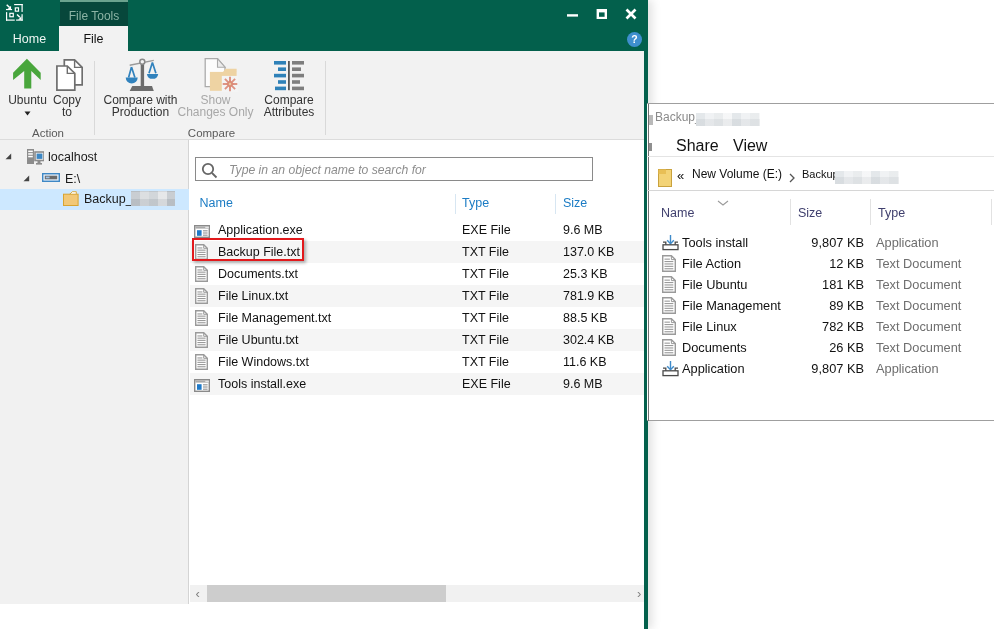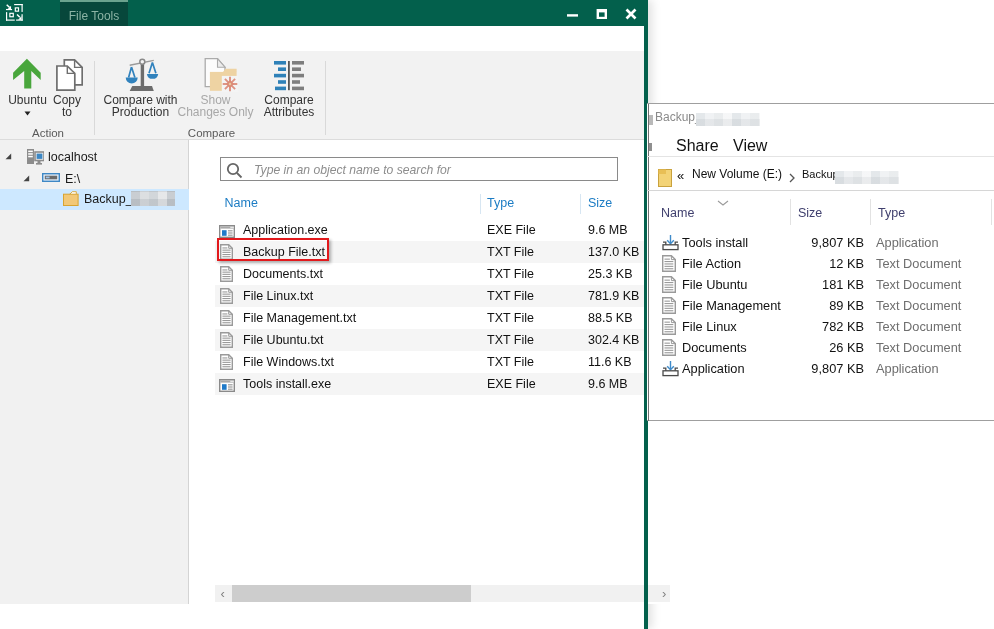--- a/index.html
+++ b/index.html
@@ -20,21 +20,21 @@
     color:#111; font-size:12.5px; text-align:center; line-height:26px; }
   #ribbon { position:absolute; left:0; top:50.5px; width:645px; height:89.5px; background:#f2f2f2;
     border-bottom:1px solid #dcdcdc; }
   .rsep { position:absolute; top:10px; height:74px; width:1px; background:#d9d9d9; }
   .rlabel { position:absolute; font-size:12px; color:#333; text-align:center; line-height:12.5px; }
   .glabel { position:absolute; top:76.5px; font-size:11.5px; color:#5a5a5a; text-align:center; }
   .gray { color:#a8a8a8 !important; }
   #rightedge { position:absolute; left:644px; top:0; width:3.5px; height:629px; background:#03604c; }
   #tree { position:absolute; left:0; top:140px; width:189px; height:464px; background:#f1f1f1;
     border-right:1px solid #d4d4d4; }
-  #listpane { position:absolute; left:190px; top:140px; width:455px; height:464px; background:#ffffff;margin-left:25px; }
+  #listpane { position:absolute; left:190px; top:140px; width:455px; height:464px; background:#ffffff; }
   .trow { position:absolute; font-size:12.5px; color:#1a1a1a; }
   #searchbox { position:absolute; left:5px; top:17px; width:398px; height:24px;
     border:1px solid #8a8a8a; background:#fff; }
   #searchph { position:absolute; left:33px; top:4.5px; font-size:12.2px; font-style:italic; color:#8d8d8d; }
   .hdr { position:absolute; top:56px; font-size:12.5px; color:#1c7cc4; }
   .hsep { position:absolute; top:54px; height:20px; width:1px; background:#d7e6f2; }
   .frow { position:absolute; left:0; width:455px; height:22px; }
   .frow.alt { background:#f5f5f5; }
   .fname { position:absolute; left:28px; top:4px; font-size:12.5px; color:#111; }
   .ftype { position:absolute; left:272px; top:4px; font-size:12.5px; color:#111; }
@@ -94,20 +94,28 @@
     <svg class="abs" style="left:565px;top:8px" width="80" height="14" viewBox="0 0 80 14">
       <rect x="2" y="6.2" width="11" height="2.4" fill="#fff"></rect>
       <rect x="31.6" y="1" width="10.4" height="10" fill="#fff"></rect>
       <rect x="34" y="4.4" width="5.6" height="4.4" fill="#03604c"></rect>
       <g stroke="#fff" stroke-width="2.6">
         <line x1="61.5" y1="1.5" x2="70.5" y2="10.5"></line>
         <line x1="70.5" y1="1.5" x2="61.5" y2="10.5"></line>
       </g>
     </svg>
   </div>
+  <div id="tabrow">
+    <div id="hometab">Home</div>
+    <div id="filetab">File</div>
+    <svg class="abs" style="left:627px;top:5.5px" width="15" height="15" viewBox="0 0 15 15">
+      <circle cx="7.5" cy="7.5" r="7.5" fill="#3f8fce"></circle>
+      <text x="7.5" y="11.2" font-size="10.5" font-weight="bold" fill="#fff" text-anchor="middle" font-family="Liberation Sans">?</text>
+    </svg>
+  </div>
   <div id="ribbon">
 
     <svg class="abs" style="left:13px;top:7.5px" width="28" height="31" viewBox="0 0 28 31">
       <polygon points="13.9,0.8 27.7,14.7 27.7,21.9 18.3,13.1 18.3,30.6 11.2,30.6 11.2,13.1 0.1,21.9 0.1,14.7" fill="#49a63c"></polygon>
     </svg>
     <div class="rlabel" style="left:1px;top:43px;width:53px">Ubuntu</div>
     <svg class="abs" style="left:24px;top:60px" width="7" height="5" viewBox="0 0 7 5">
         <path d="M0.5 0.5 L6.5 0.5 L3.5 4.5 Z" fill="#222"></path>
       </svg>
 

